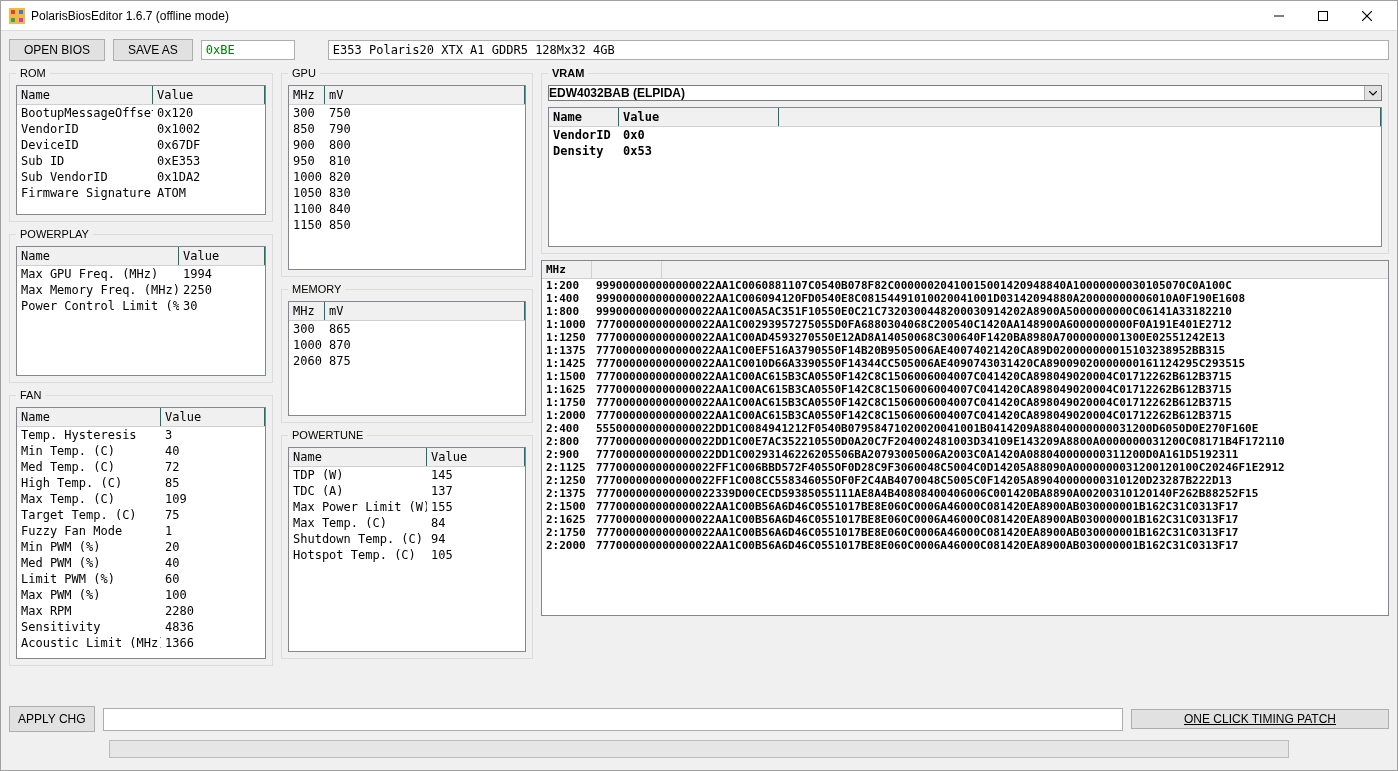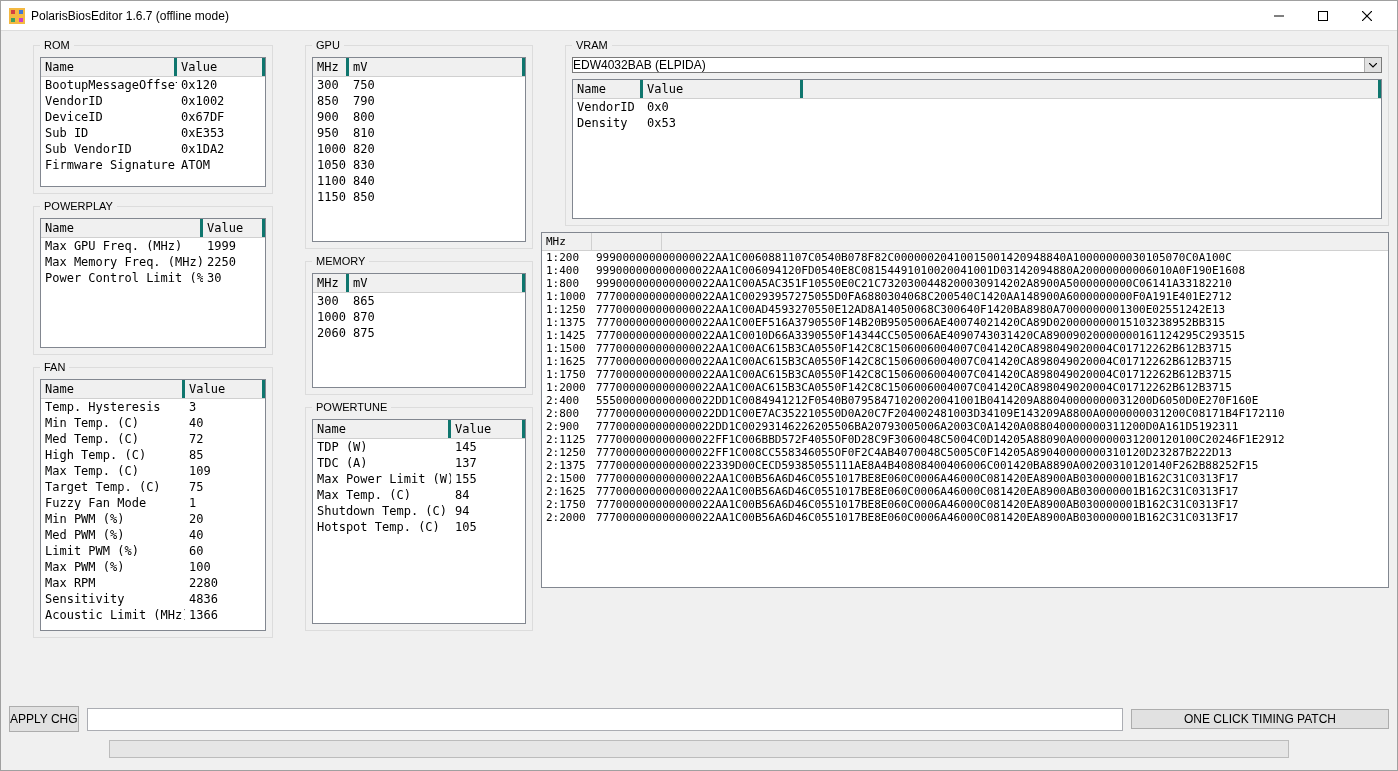--- a/index.html
+++ b/index.html
@@ -68,47 +68,46 @@
   background: #fff;
 }
 .main-area {
   display: flex;
   gap: 8px;
   flex: 1;
 }
 .col { display: flex; flex-direction: column; gap: 6px; }
 .col1 { width: 264px; }
 .col2 { width: 252px; }
-.col3 { flex: 1; }
+.col3 { flex: 1; font-weight: bold; }
 fieldset.group {
   border: 1px solid #dcdcdc;
   padding: 6px;
   background: #f0f0f0;
-  margin-left: 24px;
 }
 fieldset.group legend {
   font-size: 11px;
   padding: 0 4px;
   color: #000;
 }
 .tbl {
   border: 1px solid #828790;
   background: #fff;
   font-family: Consolas, monospace;
   font-size: 12px;
   width: 100%;
 }
 .tbl .hdr {
   display: flex;
   background: #f0f0f0;
   border-bottom: 1px solid #d0d0d0;
 }
 .tbl .hdr > div {
   padding: 2px 4px;
-  border-right: 3px solid #0f766e;
+  border-right: 1px solid #0f766e;
 }
 .tbl .row {
   display: flex;
   padding: 0;
 }
 .tbl .row > div {
   padding: 1px 4px;
   white-space: nowrap;
   overflow: hidden;
 }
@@ -154,22 +153,22 @@
   align-items: center;
   margin-top: 18px;
 }
 .status-input {
   flex: 1;
   border: 1px solid #abadb3;
   padding: 2px 4px;
   height: 23px;
   background: #fff;
 }
-.btn-wide { padding: 2px 52px; }
-.btn-mini { padding: 5px 0; }
+.btn-wide { padding: 2px 52px; text-decoration: underline; }
+.btn-mini { padding: 5px 8px; }
 .progress-wrap { padding: 8px 100px 4px 100px; }
 .progress {
   border: 1px solid #bcbcbc;
   height: 18px;
   background: #e6e6e6;
 }
 </style>
 </head>
 <body>
 
@@ -195,20 +194,27 @@
       </div>
     <div class="win-ctrl">
         <svg viewBox="0 0 10 10">
           <line x1="0" y1="0" x2="10" y2="10" stroke="#000" stroke-width="1.2"></line>
           <line x1="10" y1="0" x2="0" y2="10" stroke="#000" stroke-width="1.2"></line>
         </svg>
       </div>
   </div>
 
   <div class="content">
+    <div class="toolbar">
+      <button class="btn">OPEN BIOS</button>
+      <button class="btn">SAVE AS</button>
+      <input class="input-small" value="0xBE" style="">
+      <div style="width:17px"></div>
+      <input class="input-long" readonly="" value="E353 Polaris20 XTX A1 GDDR5 128Mx32 4GB" style="">
+    </div>
 
     <div class="main-area">
 
       <div class="col col1">
         <fieldset class="group">
           <legend>ROM</legend>
           <div class="tbl rom-tbl">
             <div class="hdr">
               <div style="width:136px">Name</div>
               <div style="flex:1">Value</div>
@@ -245,21 +251,21 @@
         <fieldset class="group">
           <legend>POWERPLAY</legend>
           <div class="tbl pp-tbl">
             <div class="hdr">
               <div style="width:162px">Name</div>
               <div style="flex:1">Value</div>
             </div>
             <div id="pp-rows">
                 <div class="row">
                   <div style="width:162px">Max GPU Freq. (MHz)</div>
-                  <div style="flex:1">1999</div>
+                  <div style="flex:1">1994</div>
                 </div>
                 <div class="row">
                   <div style="width:162px">Max Memory Freq. (MHz)</div>
                   <div style="flex:1">2250</div>
                 </div>
                 <div class="row">
                   <div style="width:162px">Power Control Limit (%)</div>
                   <div style="flex:1">30</div>
                 </div>
               </div>

